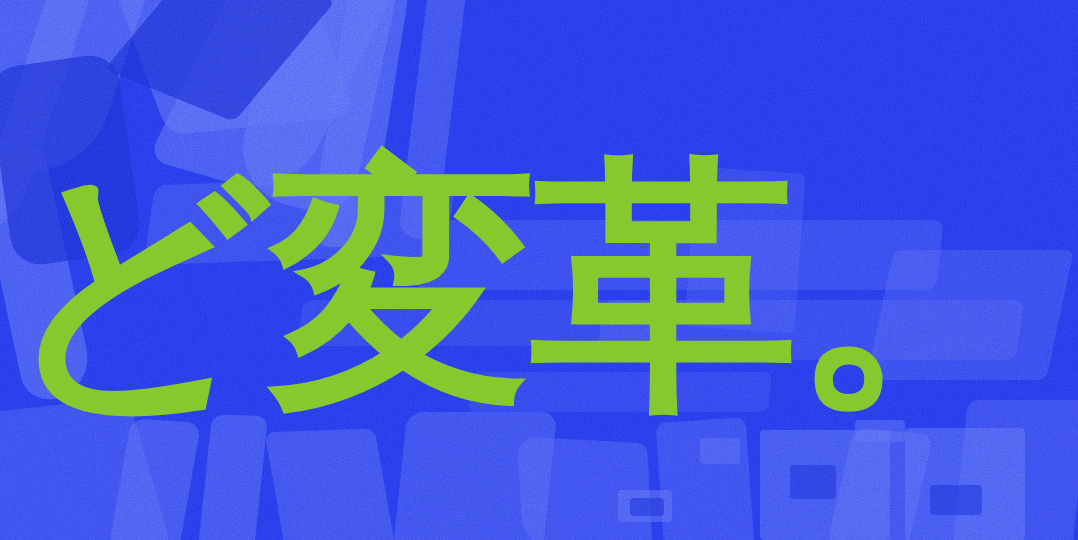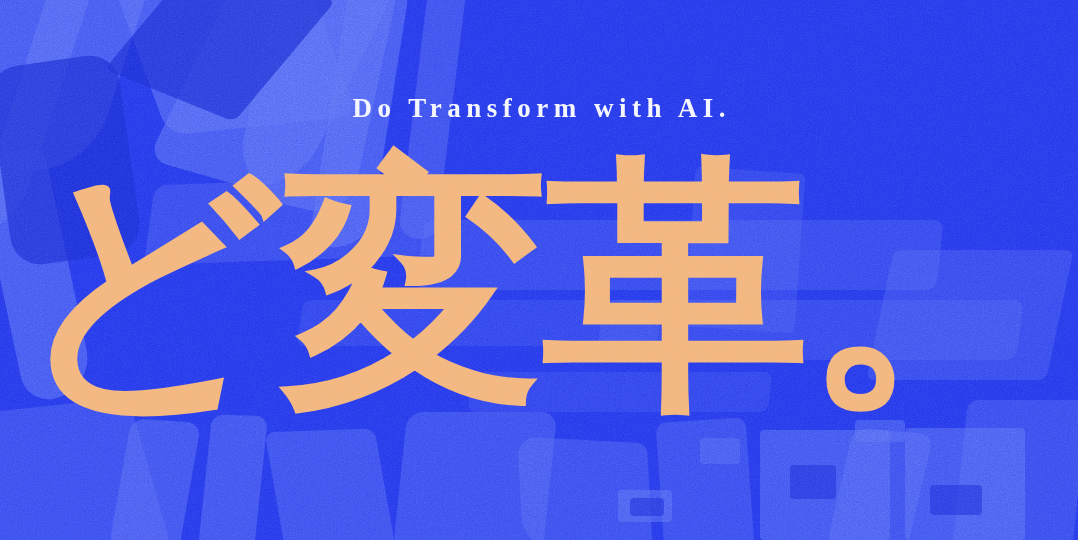--- a/index.html
+++ b/index.html
@@ -289,22 +289,22 @@
     text-indent: 5.5px;
     line-height: 1;
     white-space: nowrap;
   }
 
   #headline {
     position: absolute;
     top: 152px;
     left: 0;
     width: 100%;
-    text-align: center;
-    color: #fdba74;
+    text-align: left;
+    color: #84cc16;
     font-family: "DejaVu Sans", "Liberation Sans", sans-serif;
     font-weight: 700;
     font-size: 268px;
     line-height: 1;
     letter-spacing: -6px;
     white-space: nowrap;
   }
 </style>
 </head>
 <body>
@@ -356,21 +356,20 @@
 
   <svg class="bg-noise" width="1078" height="540" preserveAspectRatio="none">
     <filter id="grainA">
       <feTurbulence type="fractalNoise" baseFrequency="0.9" numOctaves="3" stitchTiles="stitch"></feTurbulence>
       <feColorMatrix type="saturate" values="0"></feColorMatrix>
     </filter>
     <rect width="100%" height="100%" filter="url(#grainA)"></rect>
   </svg>
 
   <div class="content">
-    <div id="tagline">Do Transform with AI.</div>
 
     <div id="headline">ど変革。</div>
   </div>
 
   <svg class="bg-noise-2" width="1078" height="540" preserveAspectRatio="none">
     <filter id="grainB">
       <feTurbulence type="fractalNoise" baseFrequency="0.85" numOctaves="2" stitchTiles="stitch"></feTurbulence>
       <feColorMatrix type="matrix" values="0 0 0 0 0.35
                 0 0 0 0 0.42
                 0 0 0 0 1

